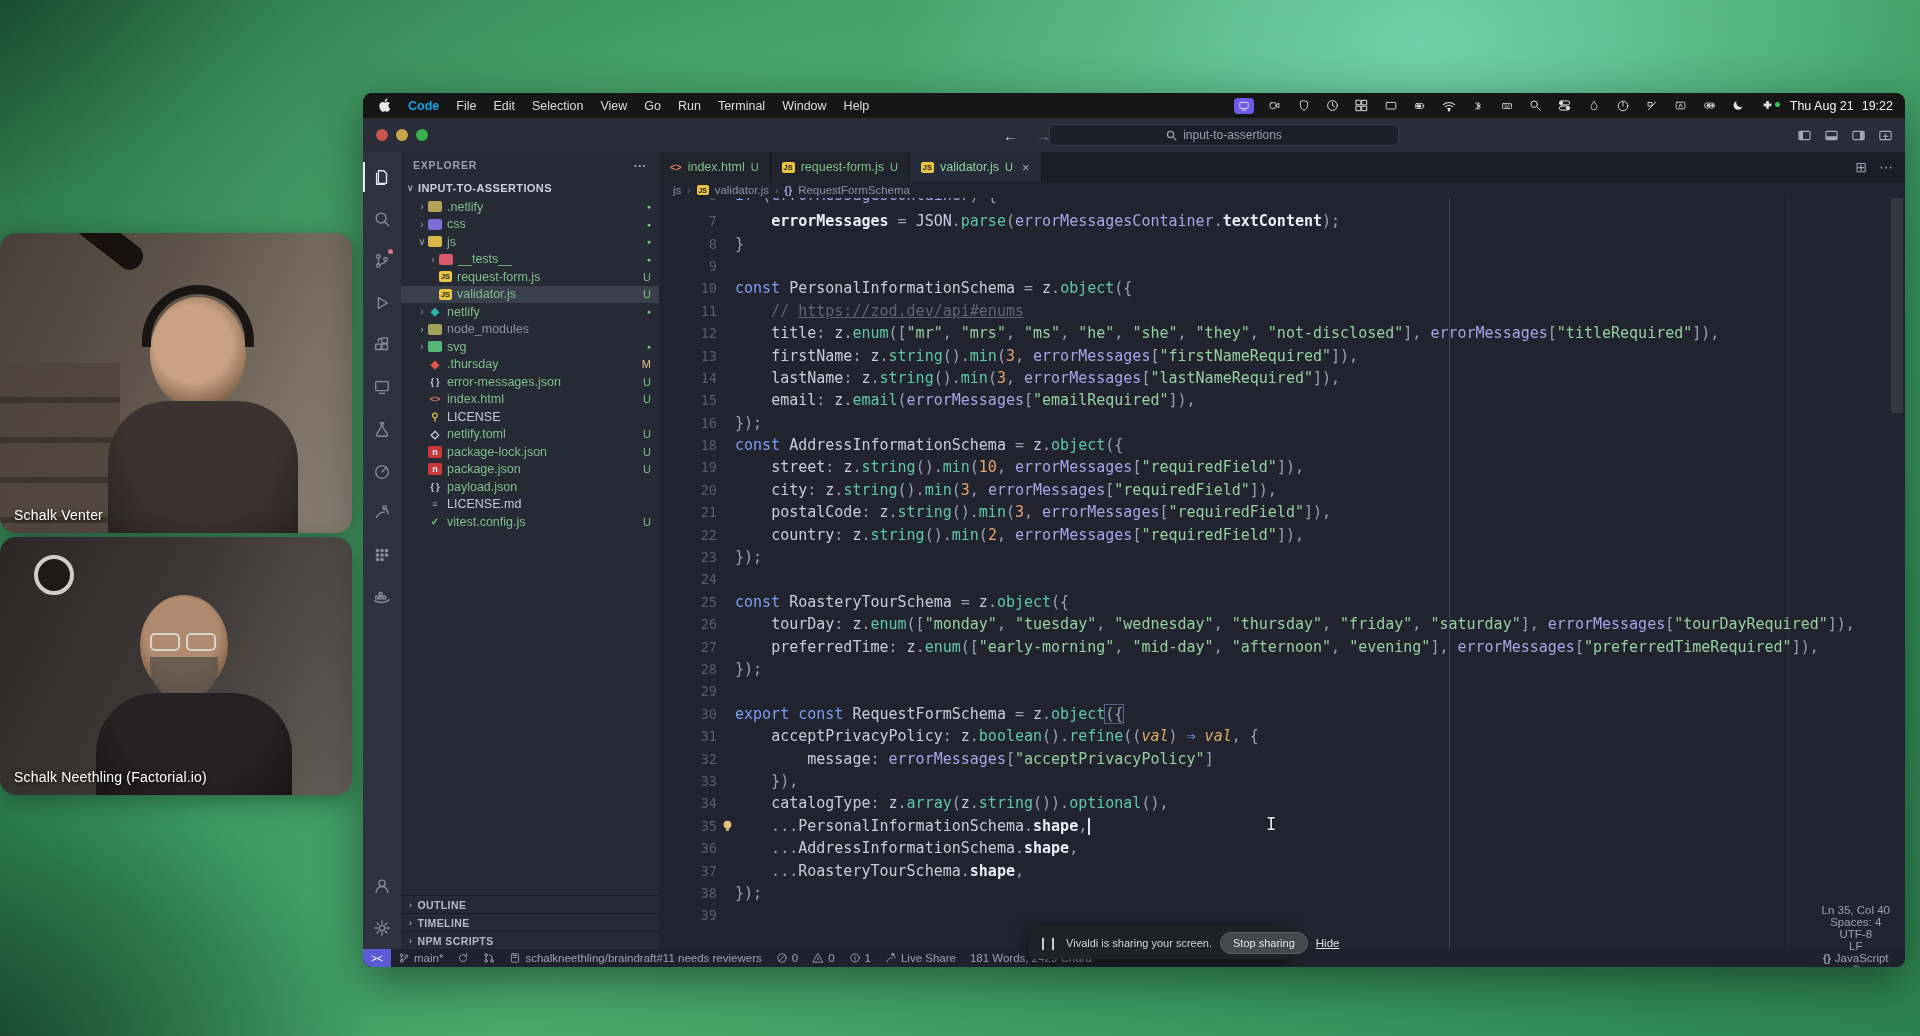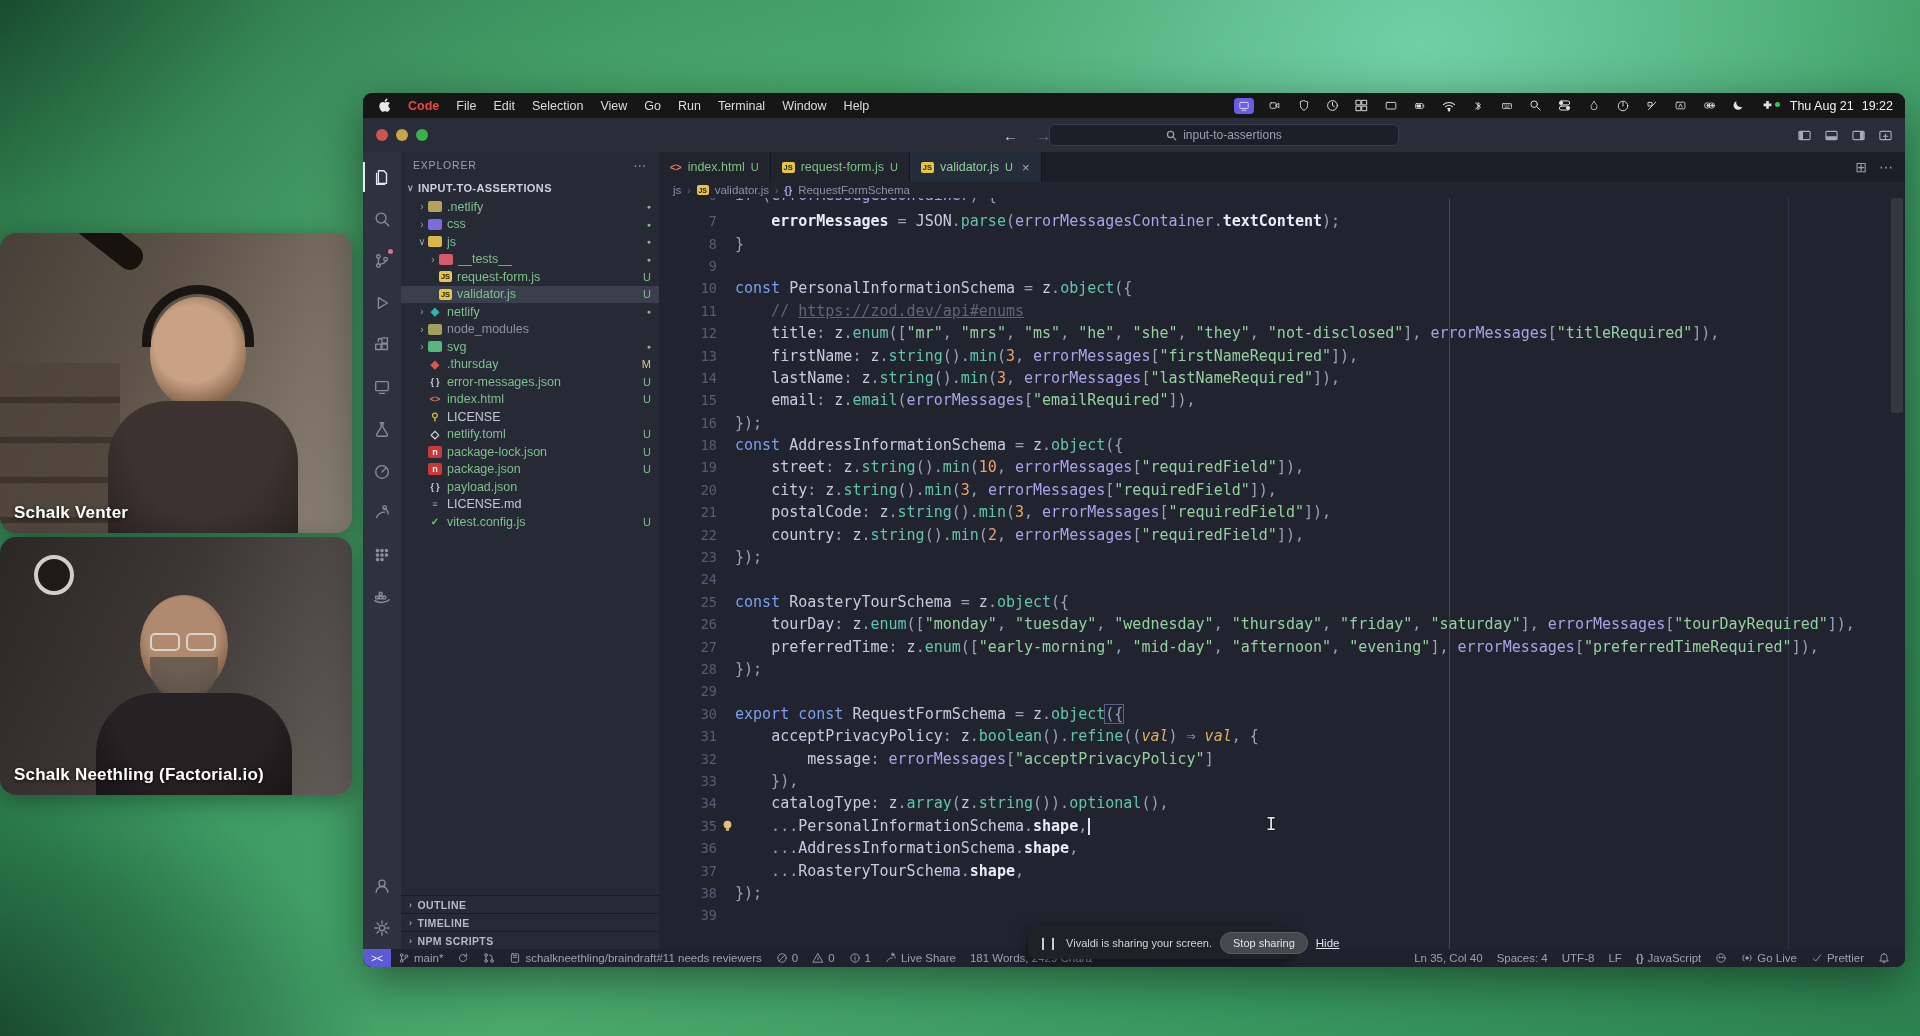--- a/index.html
+++ b/index.html
@@ -13,31 +13,31 @@
       linear-gradient(135deg,#1c5c36 0%,#34915a 30%,#4aa96c 52%,#3a9a60 74%,#23714496 100%),#3a9a60;
     position:relative;
   }
 
   
   .cam{ position:absolute; left:0; width:352px; border-radius:16px; overflow:hidden; box-shadow:0 6px 24px rgba(0,0,0,.35); }
   .cam1{ top:233px; height:300px; background:linear-gradient(115deg,#474038 0%,#5d5348 40%,#7b7164 75%,#8a8174 100%); }
   .cam2{ top:537px; height:258px; background:linear-gradient(115deg,#2b2726 0%,#3c3735 45%,#55504b 80%,#66605a 100%); }
   .cam .shape{ position:absolute; }
   .cam .head{ border-radius:50%; }
-  .cam-label{ position:absolute; left:14px; bottom:10px; color:#fff; font-size:17px; font-weight:700; text-shadow:0 1px 4px rgba(0,0,0,.8); letter-spacing:.2px; }
+  .cam-label{ position:absolute; left:14px; bottom:10px; color:#fff; font-size:14px; font-weight:400; text-shadow:0 1px 4px rgba(0,0,0,.8); letter-spacing:.2px; }
 
   
   .screen{ position:absolute; left:363px; top:93px; width:1542px; height:874px; border-radius:9px; overflow:hidden;
            box-shadow:0 14px 48px rgba(0,0,0,.45); background:#20242f; }
 
   
   .macbar{ position:absolute; left:0; top:0; right:0; height:25px; background:#161617; display:flex; align-items:center; color:#e8e8ea; font-size:12.5px; padding:0 12px 0 16px; }
   .macbar .apple{ width:13px; height:15px; margin-right:16px; }
   .macbar .mi{ margin-right:17px; color:#dcdce0; }
-  .macbar .mi.appname{ font-weight:700; color:#ef4444; }
+  .macbar .mi.appname{ font-weight:700; color:#0ea5e9; }
   .macbar .spacer{ flex:1; }
   .tray{ display:flex; align-items:center; gap:13px; color:#e2e2e6; }
   .tray .ti{ width:16px; height:16px; display:flex; align-items:center; justify-content:center; position:relative; }
   .tray .ti.active-share{ background:#6d5ce8; border-radius:4px; width:20px; height:16px; }
   .tray .dot-badge{ position:absolute; right:-4px; top:4px; width:5px; height:5px; border-radius:50%; background:#35c759; }
   .clockarea{ margin-left:14px; font-size:12.5px; color:#f2f2f4; display:flex; gap:8px; }
 
   
   .vsc{ position:absolute; left:0; top:25px; right:0; bottom:0; background:#21242f; }
 
@@ -55,21 +55,21 @@
   
   .activity{ position:absolute; left:0; top:34px; bottom:18px; width:38px; background:#2e323e; display:flex; flex-direction:column; align-items:center; padding-top:4px; }
   .aicon{ width:38px; height:42px; display:flex; align-items:center; justify-content:center; color:#868c9c; position:relative; }
   .aicon.active{ color:#e6e9f0; }
   .aicon.active::before{ content:""; position:absolute; left:0; top:6px; bottom:6px; width:2px; background:#e6e9f0; }
   .aicon .badge{ position:absolute; right:6px; top:7px; width:9px; height:9px; border-radius:50%; background:#d9728c; border:2px solid #2e323e; }
   .activity .flex{ flex:1; }
 
   
   .sidebar{ position:absolute; left:38px; top:34px; bottom:18px; width:258px; background:#262a35; color:#b8bdc8; }
-  .sb-head{ height:26px; display:flex; align-items:center; padding:0 12px; font-size:10.5px; letter-spacing:.8px; color:#9aa0ab; }
+  .sb-head{ height:26px; display:flex; align-items:center; padding:0 12px; font-size:10.5px; letter-spacing:.8px; color:#9aa0ab;font-weight:bold; }
   .sb-head .more{ margin-left:auto; color:#9aa0ab; font-size:13px; }
   .proj-row{ height:20px; display:flex; align-items:center; font-size:11px; font-weight:700; color:#ccd1dc; letter-spacing:.4px; padding-left:6px; gap:4px; }
   .tree{ font-size:12.5px; }
   .trow{ height:17.5px; display:flex; align-items:center; padding-right:8px; position:relative; }
   .trow.sel{ background:#3a3f4e; }
   .trow .arrow{ width:12px; text-align:center; color:#9aa0ae; font-size:10px; flex:none; }
   .trow .name{ margin-left:5px; white-space:nowrap; overflow:hidden; }
   .trow .gbadge{ margin-left:auto; font-size:11px; flex:none; }
   .c-u{ color:#7fbf8b; } .c-m{ color:#e2c08d; } .c-plain{ color:#c3c8d4; } .c-dim{ color:#8b93a0; }
   .fi{ width:14px; height:12px; flex:none; display:flex; align-items:center; justify-content:center; font-size:9px; border-radius:2px; }
@@ -110,21 +110,21 @@
   .tk-it{ color:#e0af68; font-style:italic; } .tk-bh{ color:#9aa2b8; outline:1px solid #5a628c; }
   .cursorbar{ display:inline-block; width:2px; height:17px; background:#dfe3ee; vertical-align:middle; margin-left:1px; }
   .bulb{ position:absolute; left:62px; top:4px; width:13px; height:13px; }
   .scrollthumb{ position:absolute; right:2px; top:0; width:12px; height:215px; background:rgba(255,255,255,.09); border-radius:2px; }
 
   
   .statusbar{ position:absolute; left:0; right:0; bottom:0; height:18px; background:#1f222c; display:flex; align-items:center; font-size:11.5px; color:#9ba1b3; }
   .st-remote{ width:28px; height:18px; background:#5b5bd6; color:#fff; display:flex; align-items:center; justify-content:center; font-size:10px; flex:none; }
   .st-item{ display:flex; align-items:center; gap:4px; padding:0 7px; white-space:nowrap; }
   .st-left{ display:flex; align-items:center; }
-  .st-right{ margin-left:auto; display:flex; align-items:center; padding-right:8px; }
+  .st-right{ margin-left:auto; display:flex; align-items:center; padding-right:8px;flex-direction:column; }
 
   
   .sharebar{ position:absolute; left:665px; top:833px; width:262px; height:33px; background:rgba(32,33,38,.97); border-radius:8px;
              box-shadow:0 4px 16px rgba(0,0,0,.5); display:flex; align-items:center; gap:8px; padding:0 10px; z-index:50; }
   .sharebar .pause{ color:#c8cdd8; font-size:12px; }
   .sharebar .stext{ color:#d2d5dc; font-size:11px; white-space:nowrap; }
   .sharebar .stopbtn{ background:#46484e; border:1px solid #5a5c63; color:#e4e6ea; font-size:11px; border-radius:14px; padding:4px 12px; white-space:nowrap; }
   .sharebar .hide{ color:#dfe2e8; font-size:11.5px; text-decoration:underline; white-space:nowrap; }
 
   

